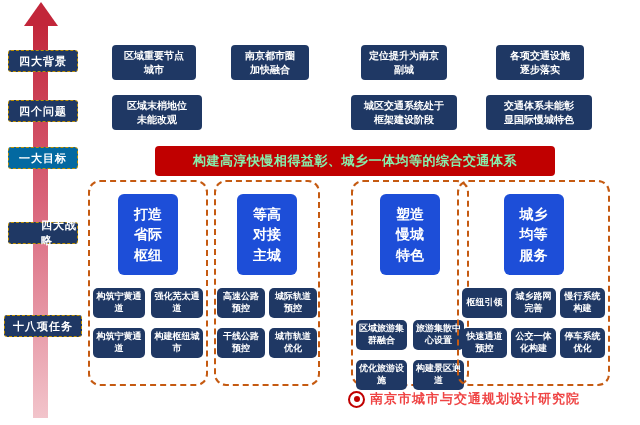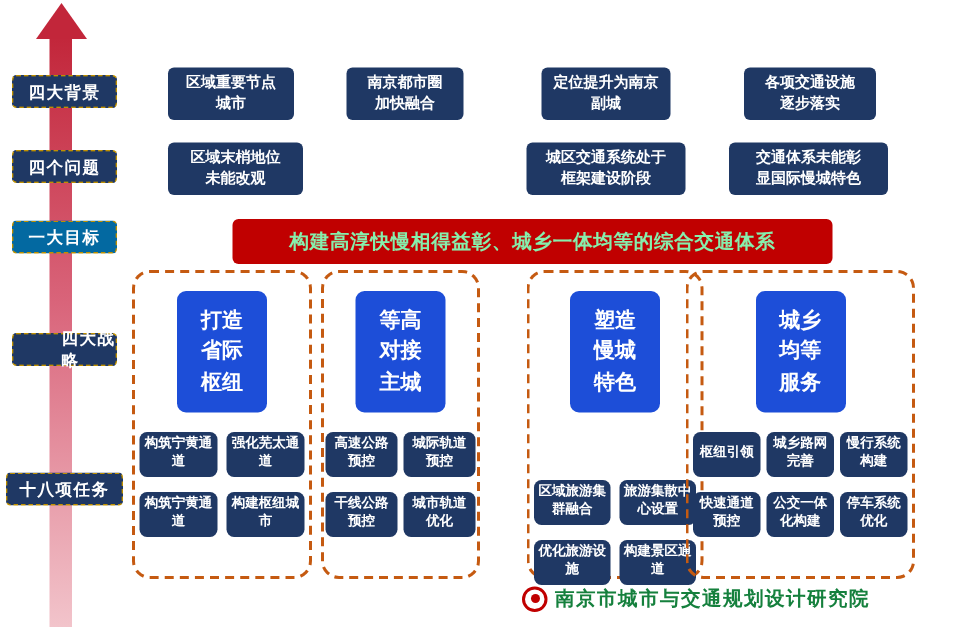--- a/index.html
+++ b/index.html
@@ -53,21 +53,21 @@
   .task-grid { display:grid; margin-top:13px; }
   .task-box {
     box-sizing:border-box; min-height:30px; border-radius:5px;
     background:#1F3864; color:#fff; font-weight:bold; font-size:9px;
     line-height:1.3; display:flex; align-items:center; justify-content:center;
     text-align:center; padding:2px 3px;
   }
   
   .watermark {
     position:absolute; left:348px; top:390px; display:flex; align-items:center;
-    gap:5px; color:#15803d; font-size:13px; letter-spacing:1px; font-weight:bold;
+    gap:5px; color:#ef4444; font-size:13px; letter-spacing:1px; font-weight:bold;
   }
   .logo-circle {
     width:13px; height:13px; border-radius:50%; border:2px solid #C00000;
     position:relative; flex:0 0 auto;
   }
   .logo-circle::after {
     content:""; position:absolute; left:3.5px; top:3.5px; width:6px; height:6px;
     border-radius:50%; background:#C00000;
   }
 </style>

